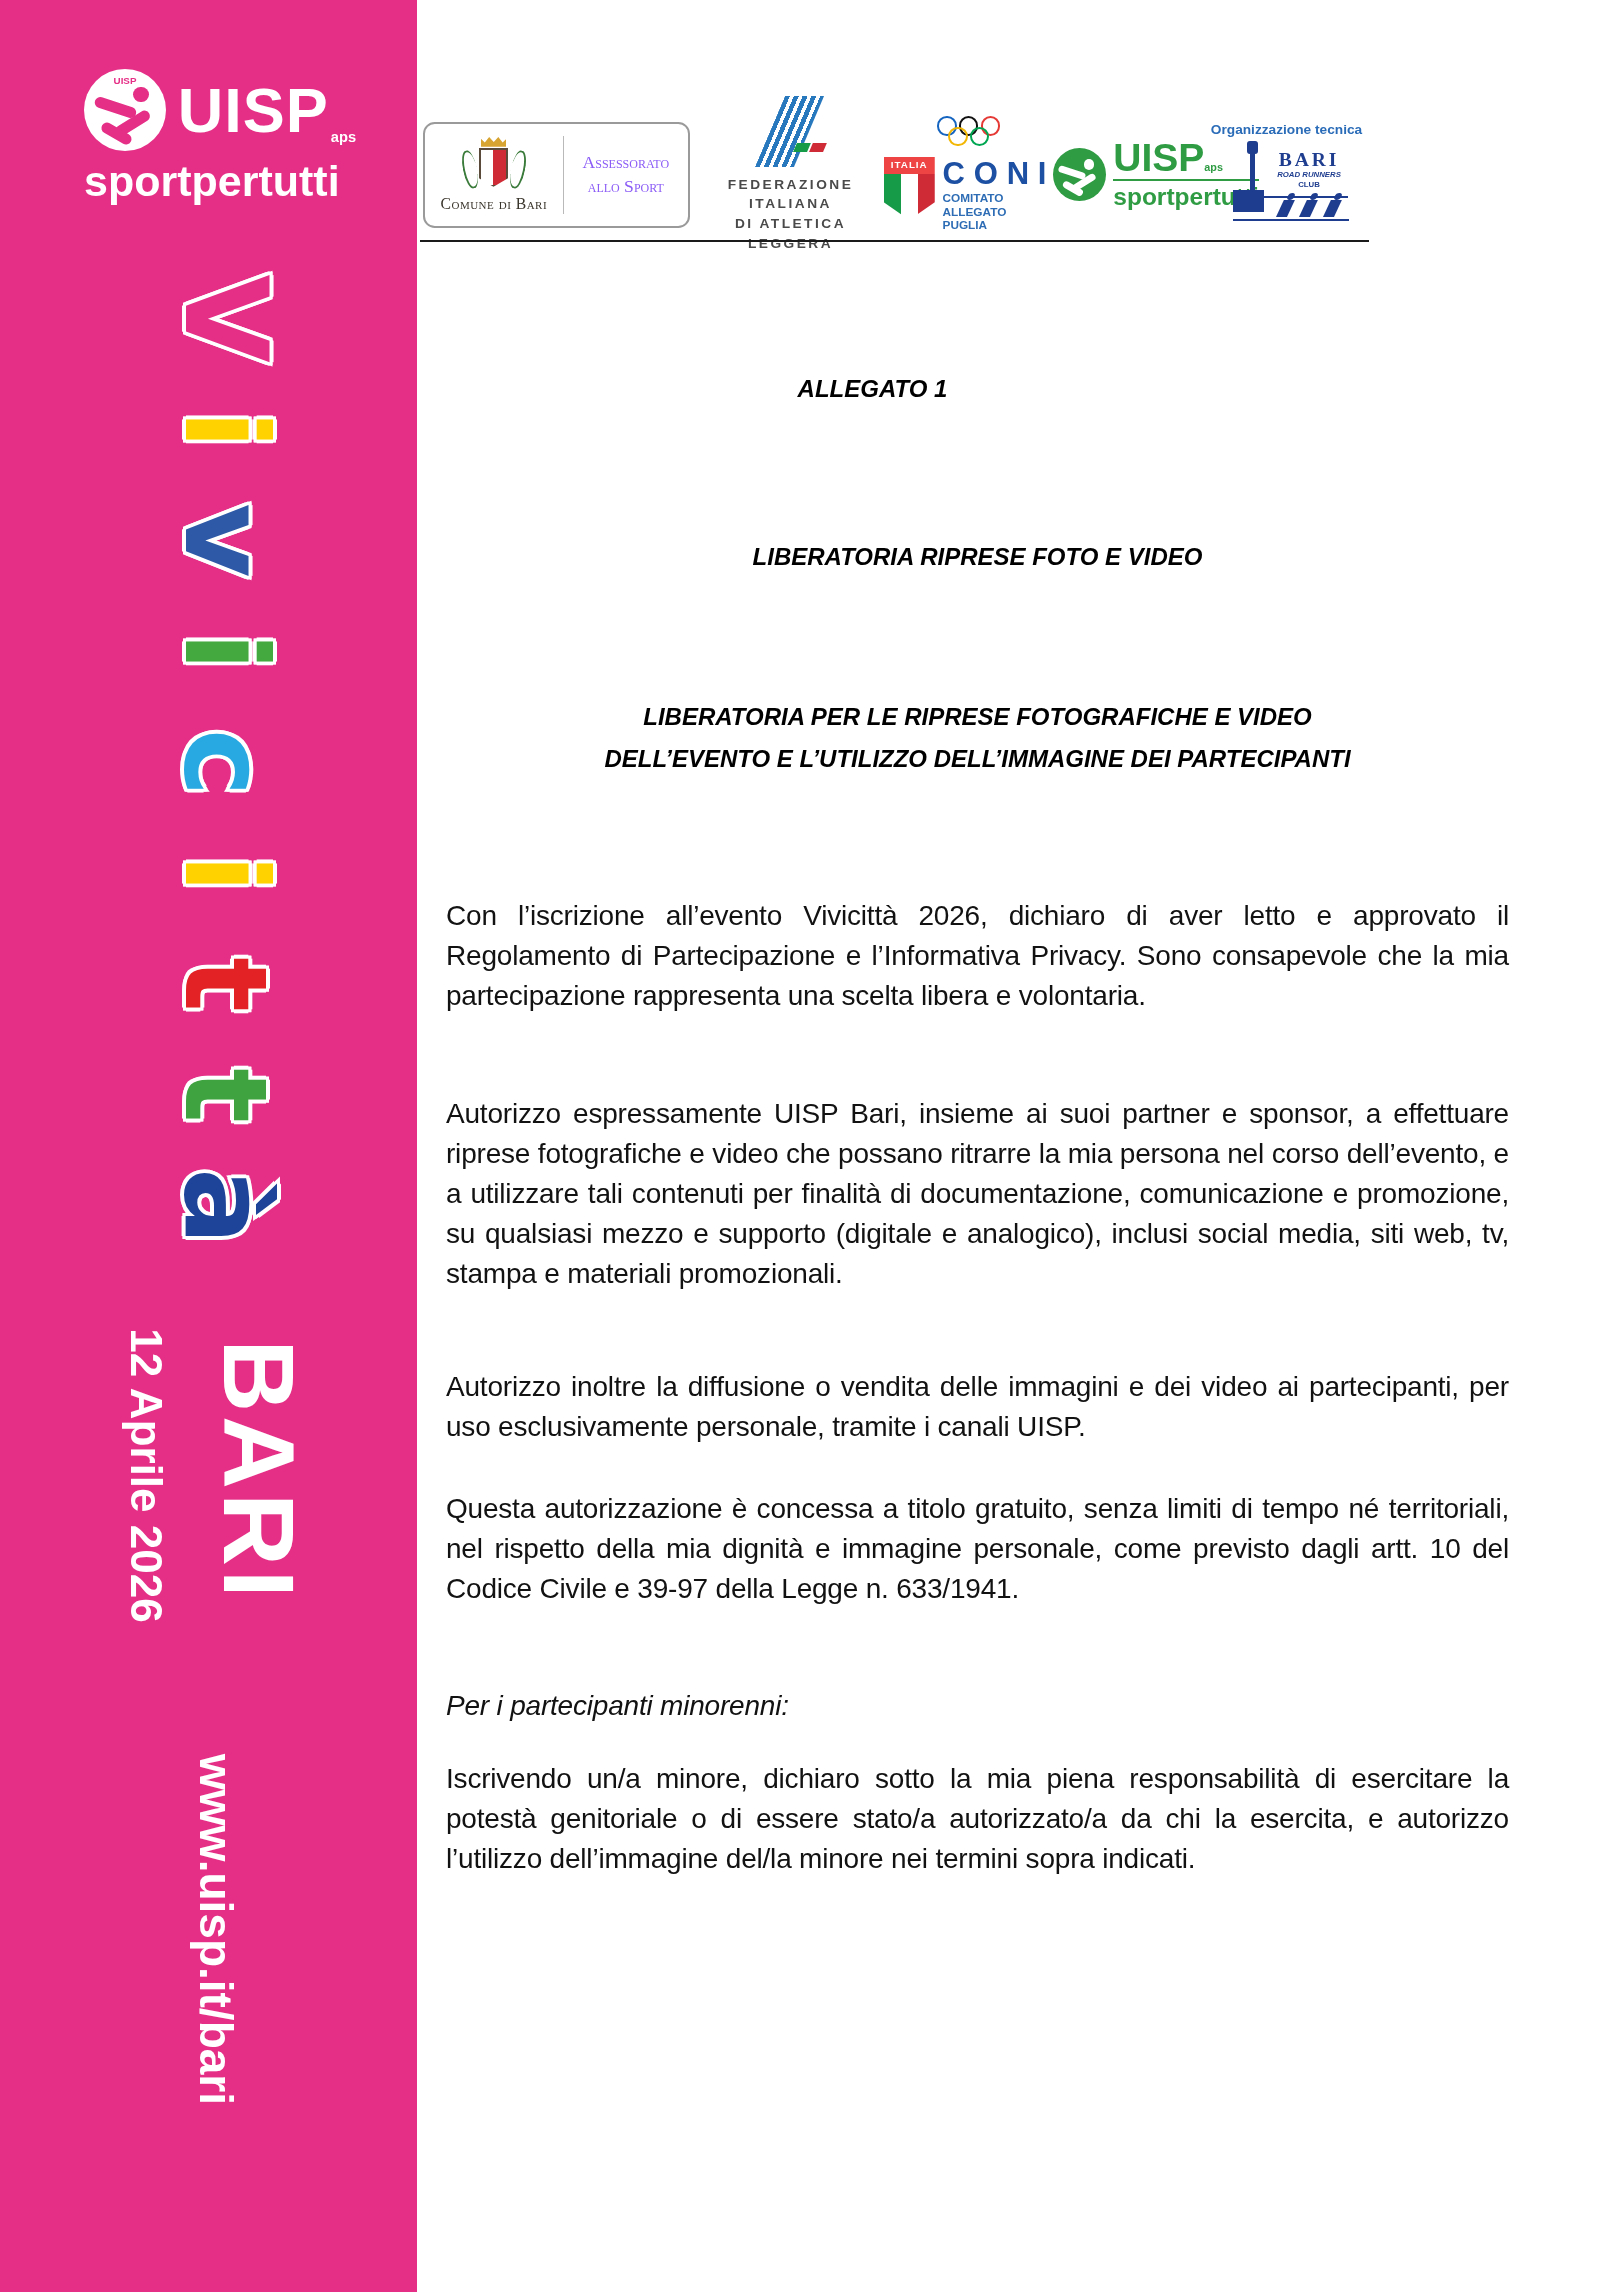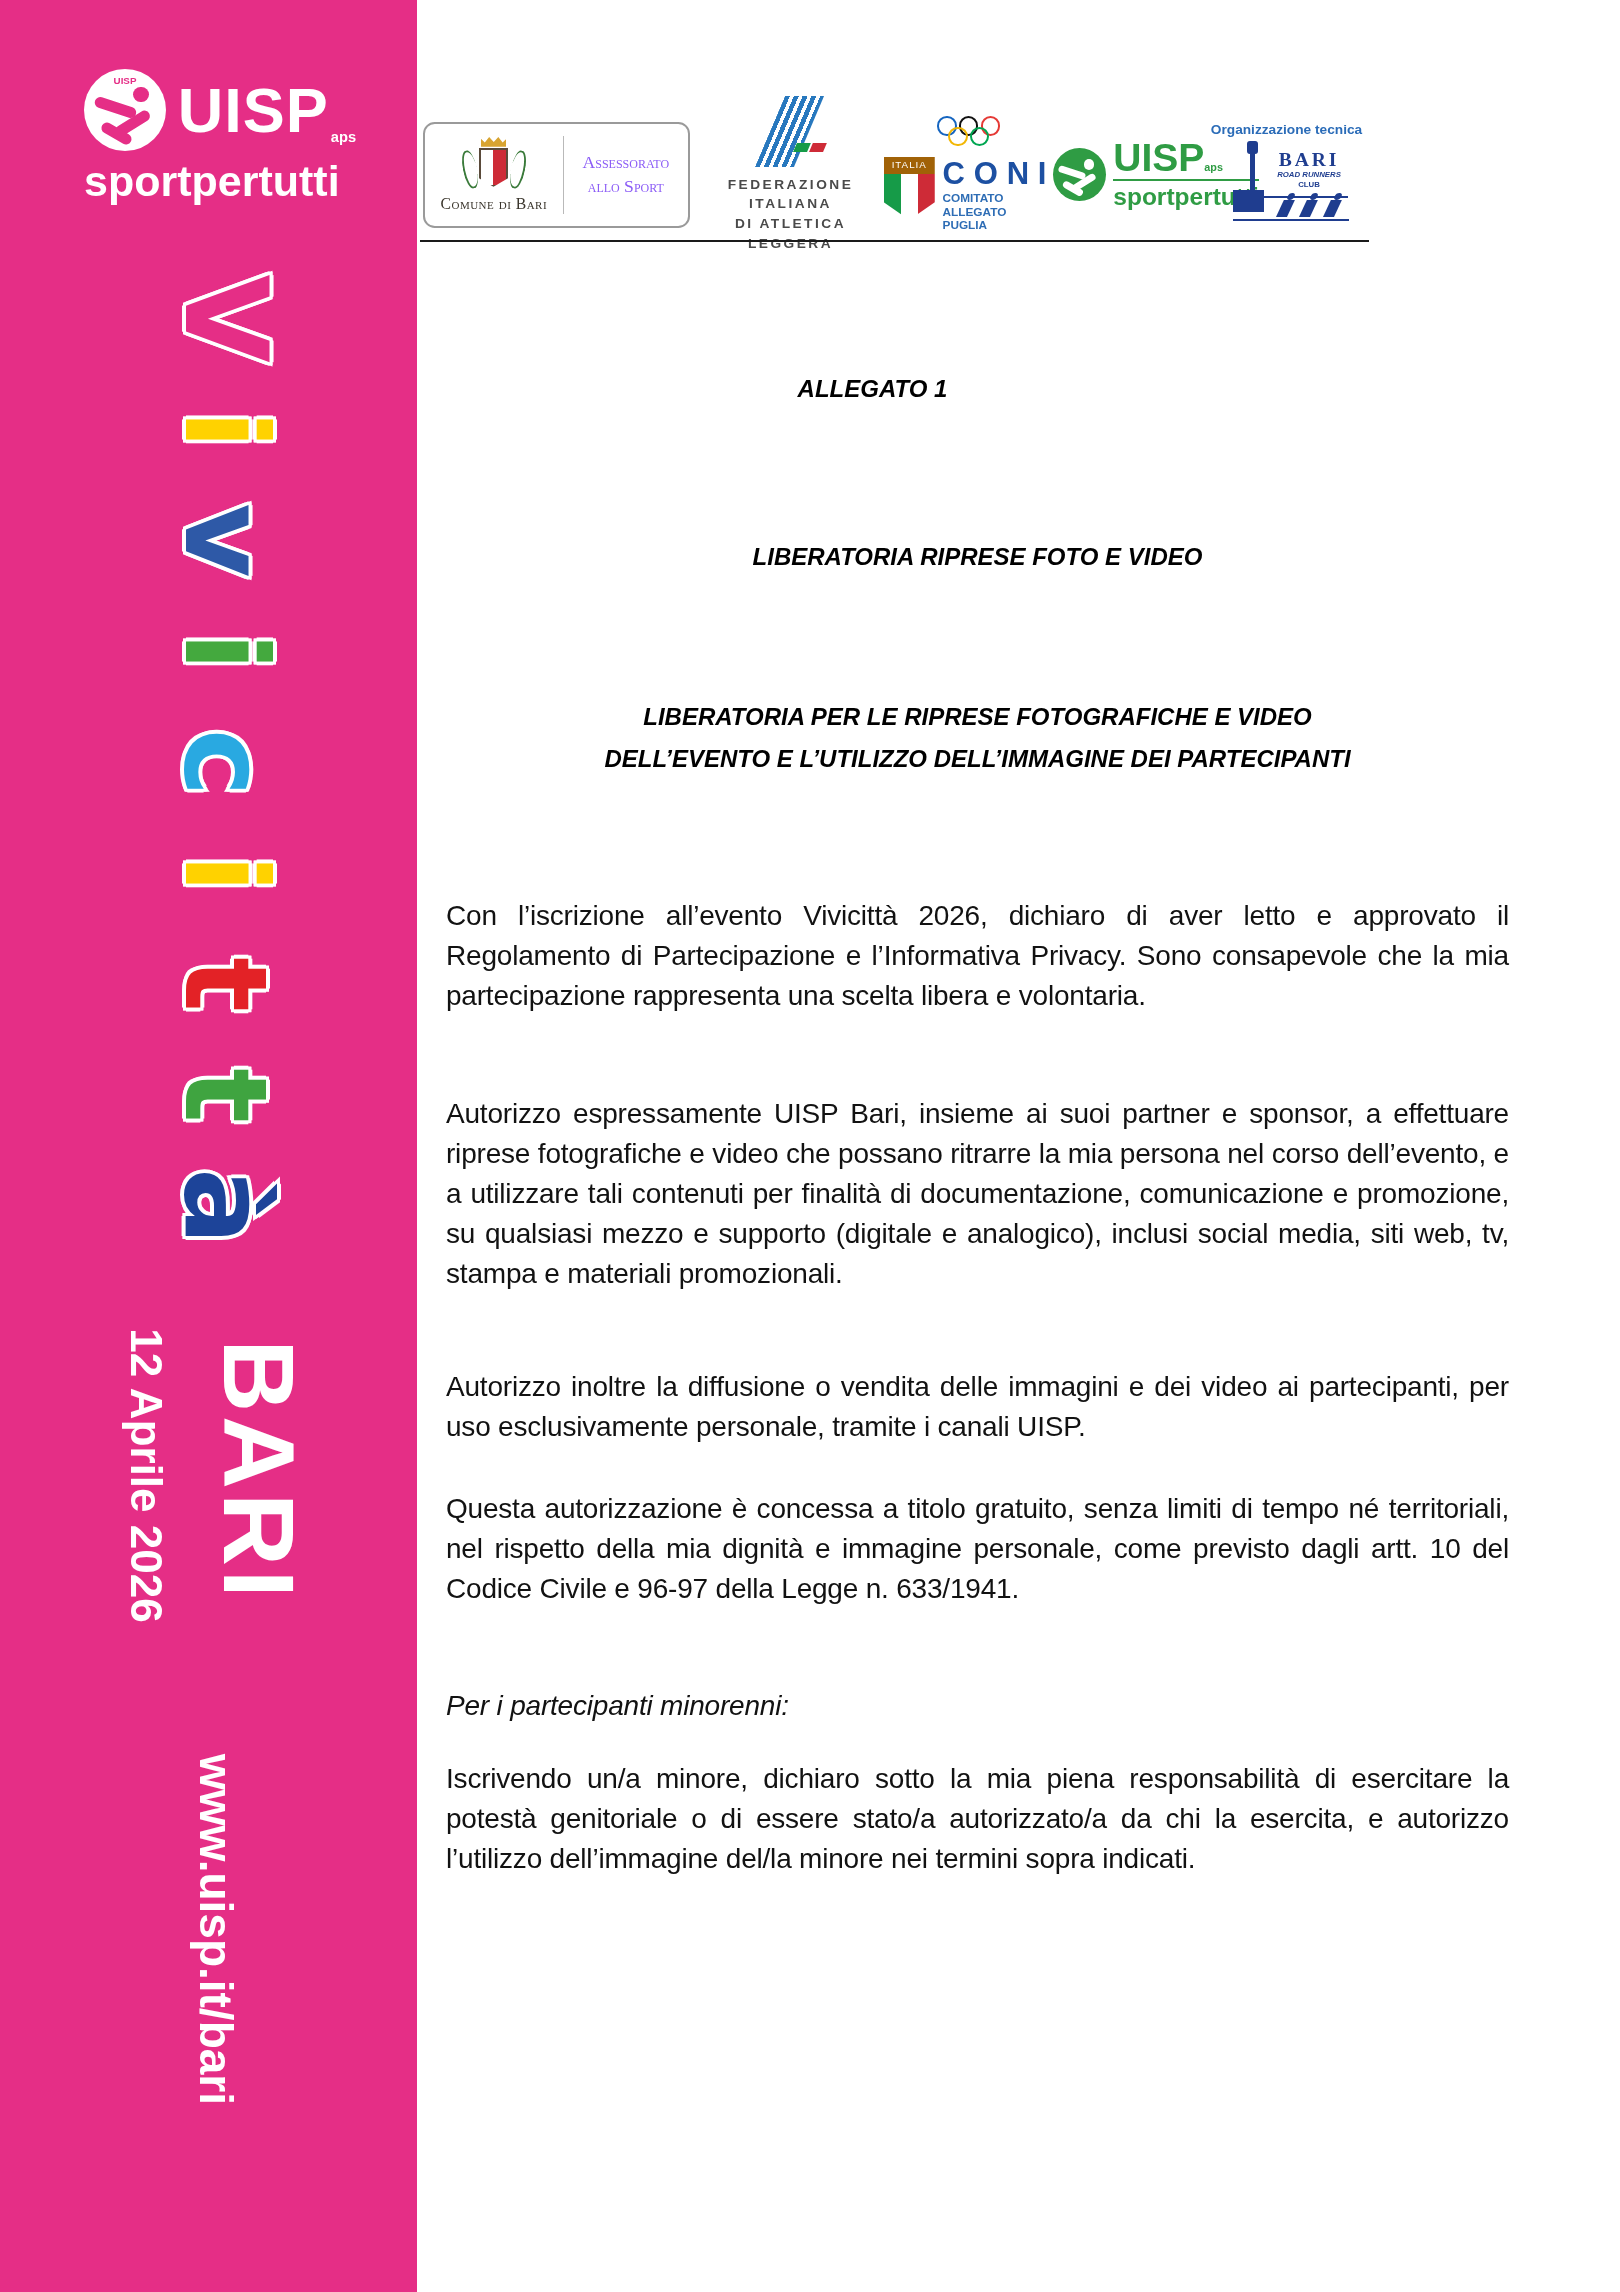--- a/index.html
+++ b/index.html
@@ -64,21 +64,21 @@
   .coni{width:157px;text-align:center;}
   .rings{position:relative;width:92px;height:39px;margin:0 auto 2px auto;}
   .ring{position:absolute;width:19.6px;height:19.6px;border:2.9px solid;border-radius:50%;box-sizing:border-box;}
   .ring-blue{left:13.7px;top:0;border-color:#1565C0;}
   .ring-black{left:35px;top:0;border-color:#111;}
   .ring-red{left:57px;top:0;border-color:#E53935;}
   .ring-yellow{left:24.5px;top:10.8px;border-color:#F2B705;}
   .ring-green{left:46px;top:10.8px;border-color:#00A651;}
   .coni-row{display:flex;gap:7.8px;justify-content:center;align-items:flex-start;}
   .shield-coni{width:51px;height:63px;clip-path:polygon(0 0,100% 0,100% 72%,50% 100%,0 72%);display:flex;flex-direction:column;flex:0 0 auto;}
-  .shield-coni .band{height:16.7px;background:#a16207;color:#fff;font-size:9.8px;font-weight:normal;letter-spacing:1px;line-height:16.7px;}
+  .shield-coni .band{height:16.7px;background:#ef4444;color:#fff;font-size:9.8px;font-weight:bold;letter-spacing:1px;line-height:16.7px;}
   .shield-coni .tric{flex:1;display:flex;}
   .shield-coni .tric span{flex:1;}
   .tric .g{background:#169B48;}.tric .w{background:#fff;}.tric .r{background:#CE2B37;}
   .coni-name{font-size:31px;font-weight:bold;color:#1D50A2;letter-spacing:8.8px;line-height:33px;text-align:left;}
   .coni-committee{margin-top:2px;font-size:11.8px;font-weight:bold;color:#2E6DB5;line-height:13.7px;text-align:left;}
   
   .uisp-h{width:147px;display:flex;gap:7.8px;align-items:center;}
   .u-disc.green{width:53px;height:53px;background:#2F9C44;}
   .u-disc.green .u-head,.u-disc.green .u-arm,.u-disc.green .u-leg1,.u-disc.green .u-leg2{background:#fff;}
   .u-disc.green .u-head{left:31px;top:10.8px;width:10.8px;height:10.8px;}
@@ -258,19 +258,19 @@
     <h1 class="doc-h annex">ALLEGATO 1</h1>
     <h2 class="doc-h doc-title">LIBERATORIA RIPRESE FOTO E VIDEO</h2>
     <h3 class="doc-h doc-subtitle">
       <span style="display:block">LIBERATORIA PER LE RIPRESE FOTOGRAFICHE E VIDEO</span>
       <span style="display:block">DELL’EVENTO E L’UTILIZZO DELL’IMMAGINE DEI PARTECIPANTI</span>
     </h3>
 
     <p class="para p1">Con l’iscrizione all’evento Vivicittà 2026, dichiaro di aver letto e approvato il Regolamento di Partecipazione e l’Informativa Privacy. Sono consapevole che la mia partecipazione rappresenta una scelta libera e volontaria.</p>
     <p class="para p2">Autorizzo espressamente UISP Bari, insieme ai suoi partner e sponsor, a effettuare riprese fotografiche e video che possano ritrarre la mia persona nel corso dell’evento, e a utilizzare tali contenuti per finalità di documentazione, comunicazione e promozione, su qualsiasi mezzo e supporto (digitale e analogico), inclusi social media, siti web, tv, stampa e materiali promozionali.</p>
     <p class="para p3">Autorizzo inoltre la diffusione o vendita delle immagini e dei video ai partecipanti, per uso esclusivamente personale, tramite i canali UISP.</p>
-    <p class="para p4">Questa autorizzazione è concessa a titolo gratuito, senza limiti di tempo né territoriali, nel rispetto della mia dignità e immagine personale, come previsto dagli artt. 10 del Codice Civile e 96-97 della Legge n. 633/1941.</p>
+    <p class="para p4">Questa autorizzazione è concessa a titolo gratuito, senza limiti di tempo né territoriali, nel rispetto della mia dignità e immagine personale, come previsto dagli artt. 10 del Codice Civile e 39-97 della Legge n. 633/1941.</p>
     <p class="para minors">Per i partecipanti minorenni:</p>
     <p class="para p5">Iscrivendo un/a minore, dichiaro sotto la mia piena responsabilità di esercitare la potestà genitoriale o di essere stato/a autorizzato/a da chi la esercita, e autorizzo l’utilizzo dell’immagine del/la minore nei termini sopra indicati.</p>
   </main>
 
 </div>
 
 
 </body></html>

